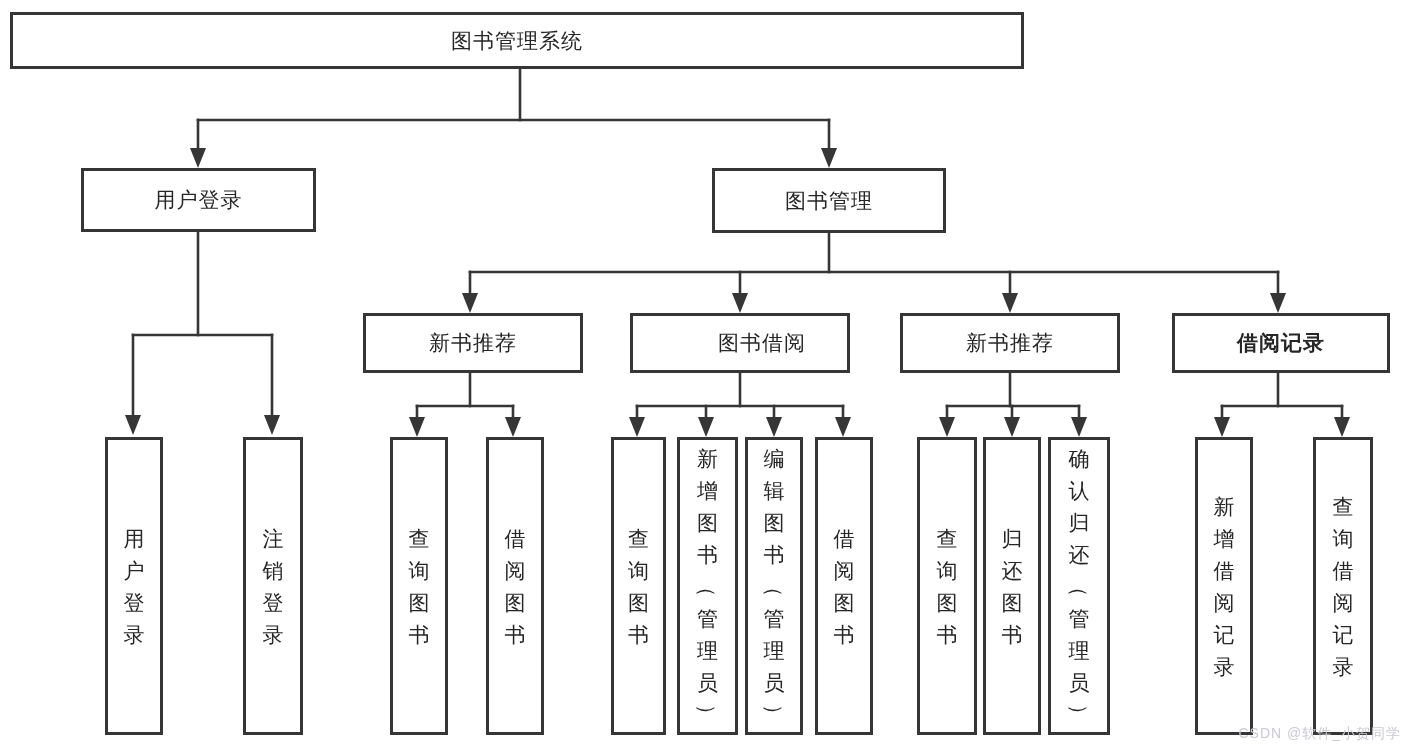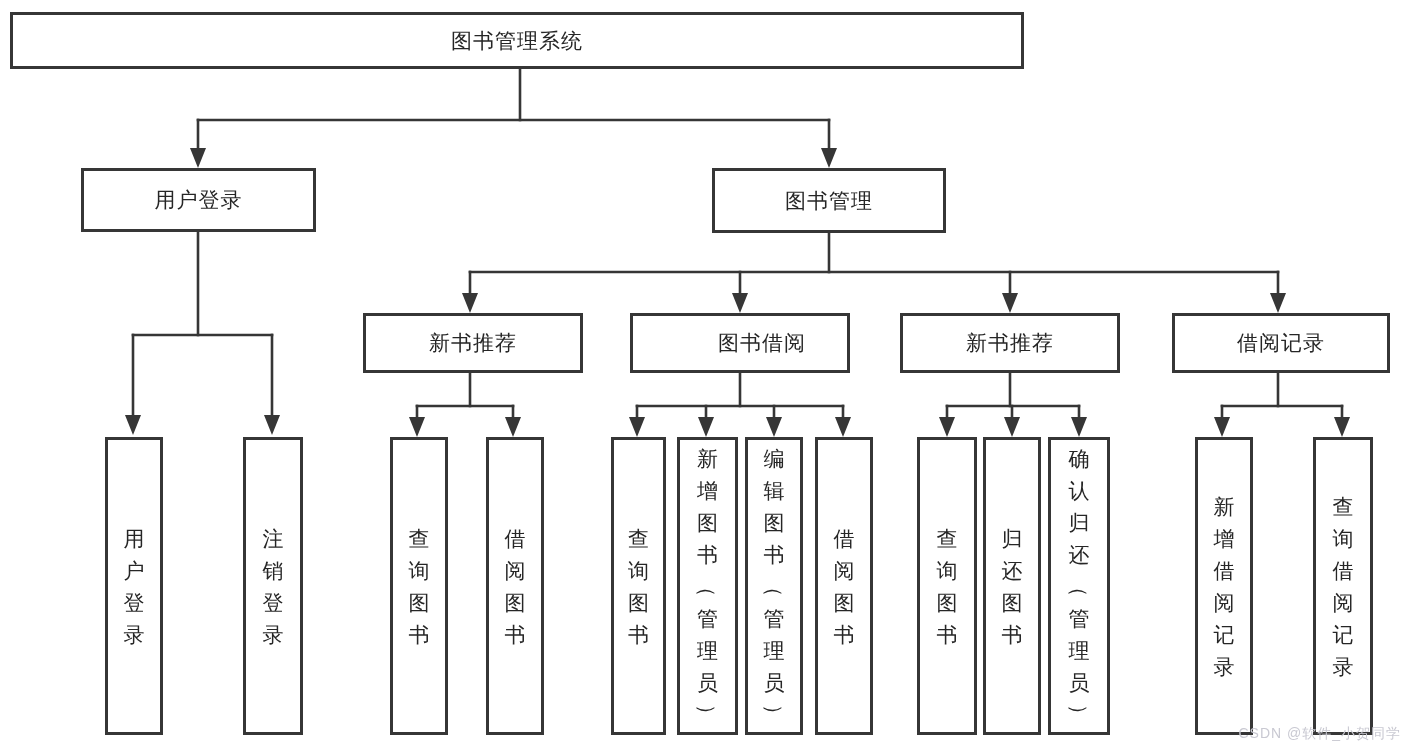--- a/index.html
+++ b/index.html
@@ -132,21 +132,21 @@
 
   <div class="node hnode" style="left:712px; top:168px; width:234px; height:65px;">
     <span>图书管理</span>
   </div>
   <div class="node hnode" style="left:630px; top:313px; width:220px; height:60px;padding-left:44px;">
     <span>图书借阅</span>
   </div>
   <div class="node hnode" style="left:900px; top:313px; width:220px; height:60px;">
     <span>新书推荐</span>
   </div>
-  <div class="node hnode" style="left:1172px; top:313px; width:218px; height:60px;">
+  <div class="node hnode" style="left:1172px; top:313px; width:218px; height:60px;font-weight:bold;">
     <span>借阅记录</span>
   </div>
 
   <div class="node vnode" style="left:105px; top:437px; width:58px; height:298px;">
     <div class="vtext">
         <span>用</span>
         <span>户</span>
         <span>登</span>
         <span>录</span>
       </div>

